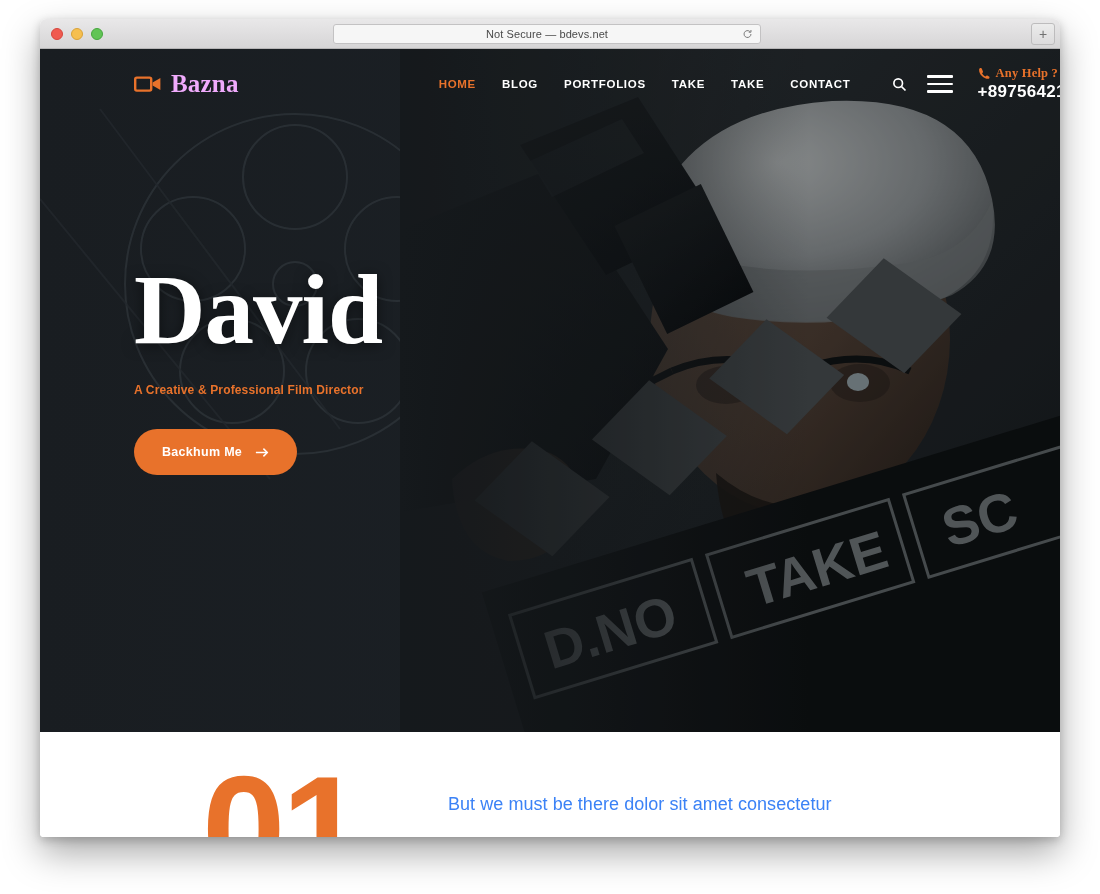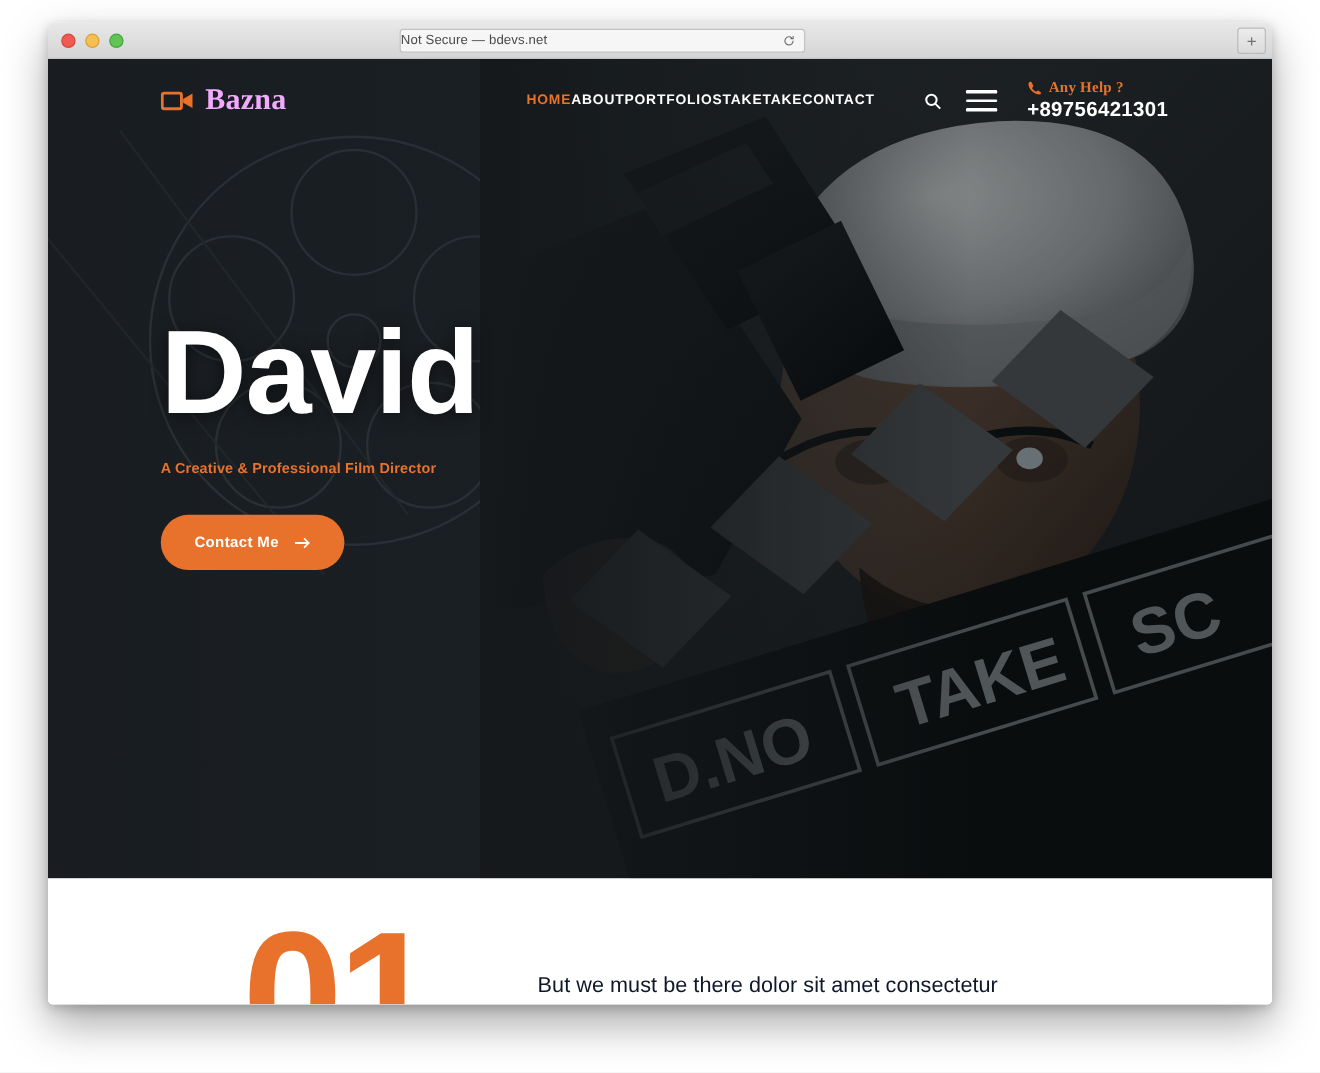--- a/index.html
+++ b/index.html
@@ -29,25 +29,25 @@
     display: flex; align-items: center;
   }
   .traffic { display: flex; gap: 8px; margin-left: 11px; }
   .light { width: 12px; height: 12px; border-radius: 50%; }
   .light.red    { background: #f05a50; border: 0.5px solid #d6463d; }
   .light.yellow { background: #f6bf4f; border: 0.5px solid #d9a238; }
   .light.green  { background: #61c455; border: 0.5px solid #46a63e; }
 
   .addressbar {
     position: absolute; left: 293px; top: 5px;
-    width: 338px; height: 20px;
+    width: 428px; height: 20px;
     background: #f6f6f6;
     border: 1px solid #c3c2c3;
     border-radius: 3px;
-    display: flex; align-items: center; 
+    display: flex; align-items: center; justify-content: center;
   }
   .addressbar .url-text {
     font-size: 11px; color: #4a4a4a; letter-spacing: .1px;
   }
   .reload-icon {
     position: absolute; right: 7px; top: 50%; transform: translateY(-50%);
     width: 11px; height: 11px; color: #6b6b6b;
   }
   .newtab-btn {
     position: absolute; right: 5px; top: 4px;
@@ -80,21 +80,21 @@
     position: absolute; left: 0; top: 0; width: 1020px; height: 70px;
     display: flex; align-items: center; z-index: 20;
   }
   .logo { display: flex; align-items: center; gap: 9px; margin-left: 94px; }
   .logo-icon { width: 28px; height: 20px; color: #e8722b; }
   .logo-text {
     font-family: "Liberation Serif", serif;
     font-size: 25px; font-weight: bold; color: #f0abfc; letter-spacing: .2px;
   }
 
-  .main-nav { display: flex; align-items: center; margin-left: 200px; text-align: right; }
+  .main-nav { display: flex; align-items: center; gap: 26px; margin-left: 200px; text-align: right; }
   .nav-link {
     font-size: 11.5px; font-weight: bold; color: #ffffff;
     letter-spacing: .7px; text-decoration: none;
   }
   .nav-link.active { color: #e8722b; }
 
   .header-tools { display: flex; align-items: center; gap: 20px; margin-left: 41px; }
   .search-icon { width: 15px; height: 15px; color: #ffffff; }
   .hamburger { display: flex; flex-direction: column; gap: 5px; width: 26px; }
   .hamburger span { display: block; height: 2.5px; background: #ffffff; border-radius: 1px; }
@@ -107,21 +107,21 @@
     font-size: 12.5px; font-weight: bold; color: #e8722b; letter-spacing: .2px;
   }
   .help-number {
     font-size: 17px; font-weight: bold; color: #ffffff;
     letter-spacing: .3px; margin-top: 2px;
   }
 
   
   .hero-content { position: absolute; left: 94px; top: 215px; z-index: 15; }
   .hero-title {
-    font-family: Liberation Sans, sans-serif;
+    font-family: Liberation Serif, serif;
     font-weight: bold; font-size: 99px; line-height: 0.92;
     color: #ffffff; letter-spacing: -1px;
     text-shadow: 0 2px 14px rgba(0,0,0,.5);
   }
   .hero-title .line2 { display: block; }
   .hero-subtitle {
     margin-top: 28px;
     font-size: 12px; font-weight: bold; color: #e8722b; letter-spacing: .15px;
   }
   .cta-button {
@@ -143,22 +143,22 @@
     background: #ffffff;
     overflow: hidden;
   }
   .big-number {
     position: absolute; left: 162px; top: 22px;
     font-family: "Liberation Sans", sans-serif;
     font-size: 150px; font-weight: bold; color: #e8722b;
     line-height: 1; letter-spacing: -4px;
   }
   .section-text {
-    position: absolute; left: 408px; top: 79px;
-    font-size: 18px; color: #0f172a; letter-spacing: .05px;
+    position: absolute; left: 408px; top: 62px;
+    font-size: 18px; color: #3b82f6; letter-spacing: .05px;
   }
 </style>
 </head>
 <body>
 
 <div class="browser-window">
 
   <div class="titlebar">
     <div class="traffic">
       <span class="light red"></span>
@@ -308,21 +308,21 @@
         <div class="logo">
           <svg class="logo-icon" viewBox="0 0 28 20" fill="none" stroke="currentColor" stroke-width="2.4">
             <rect x="1.2" y="3.6" width="16" height="13" rx="1.6"></rect>
             <path d="M18.6 8.4 L26.4 4 V16 L18.6 11.6 Z" fill="currentColor" stroke="none"></path>
           </svg>
           <span class="logo-text">Bazna</span>
         </div>
 
         <nav class="main-nav">
           <a class="nav-link active" href="#">HOME</a>
-          <a class="nav-link" href="#">ABOUT</a>
+          <a class="nav-link" href="#">BLOG</a>
           <a class="nav-link" href="#">PORTFOLIOS</a>
           <a class="nav-link" href="#">TAKE</a>
           <a class="nav-link" href="#">TAKE</a>
           <a class="nav-link" href="#">CONTACT</a>
         </nav>
 
         <div class="header-tools">
           <svg class="search-icon" viewBox="0 0 16 16" fill="none" stroke="currentColor" stroke-width="1.8">
             <circle cx="6.6" cy="6.6" r="4.6"></circle>
             <path d="M10.2 10.2 L14.4 14.4"></path>
@@ -344,21 +344,21 @@
           <div class="help-number">+89756421301</div>
         </div>
       </div>
 
       <div class="hero-content">
         <h1 class="hero-title">
           <span>David</span>
         </h1>
         <div class="hero-subtitle">A Creative &amp; Professional Film Director</div>
         <button class="cta-button">
-          <span>Contact Me</span>
+          <span>Backhum Me</span>
           <svg class="cta-arrow" viewBox="0 0 16 12" fill="none" stroke="currentColor" stroke-width="1.7">
             <path d="M1 6 H14"></path>
             <path d="M9.6 1.6 L14 6 L9.6 10.4"></path>
           </svg>
         </button>
       </div>
     </div>
 
     <div class="next-section">
       <div class="big-number">01</div>

